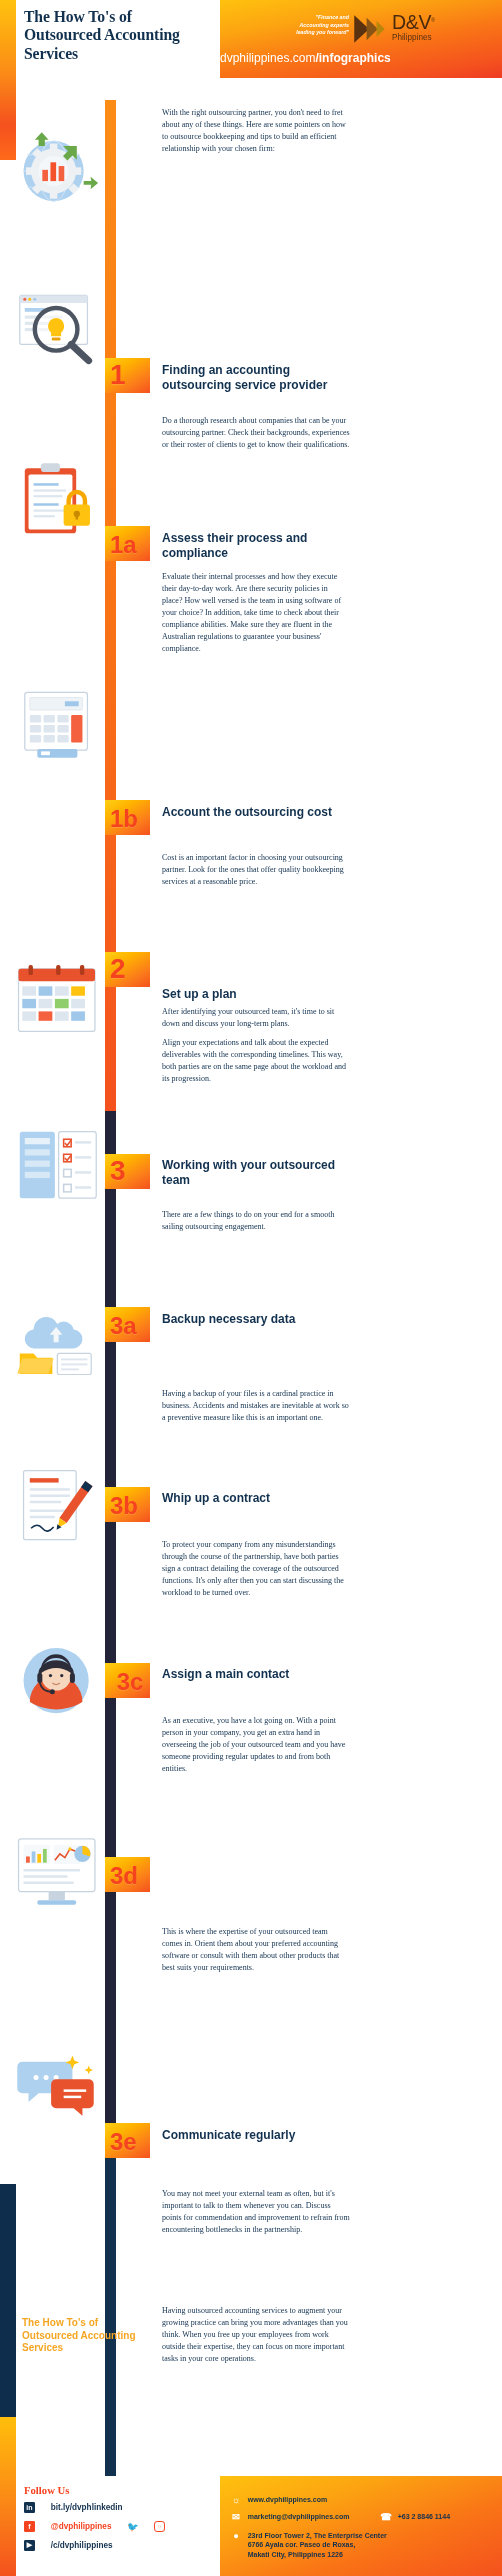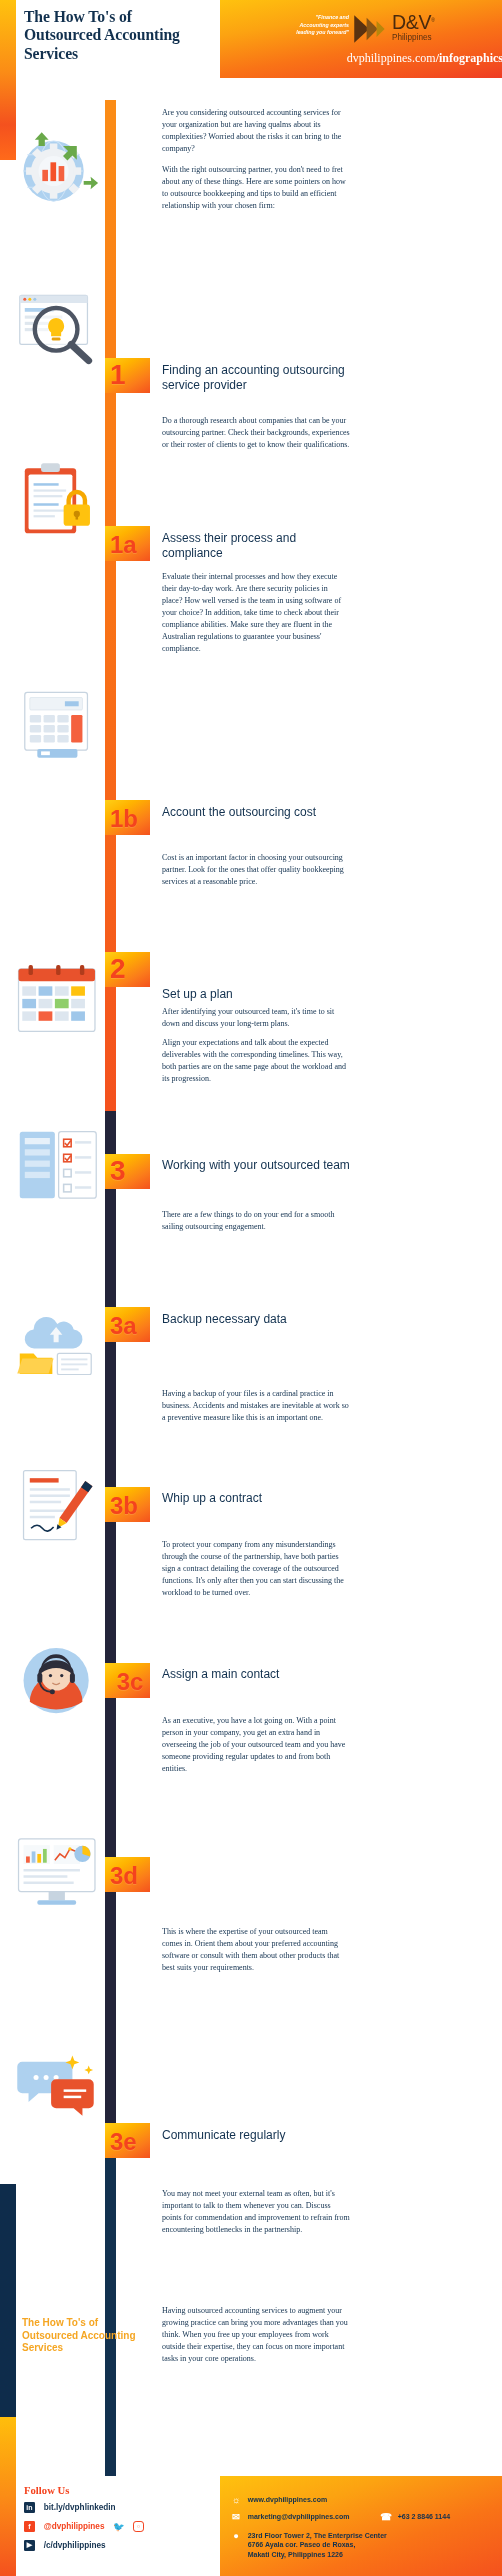--- a/index.html
+++ b/index.html
@@ -91,22 +91,22 @@
     font-family: "Liberation Sans", sans-serif;
     color: #5a3210;
   }
   .logo-dv { font-size: 19.5px; font-weight: 400; letter-spacing: -0.3px; line-height: 1; color: #4a2a0d;}
   .logo-ph { font-size: 8.2px; font-weight: 400; line-height: 1.2; margin-top: 1.3px; color:#5a3210;}
   .logo-reg { font-size: 5px; vertical-align: super; }
   .header-url {
     position: absolute;
     left: 220px; top: 51px;
     width: 283px;
-    text-align: right;
-    font-family: Liberation Serif, serif;
+    text-align: left;
+    font-family: Liberation Sans, sans-serif;
     font-size: 12px;
     color: #ffffff;
   }
   .header-url b { font-weight: bold; }
 
   
   .rail {
     position: absolute;
     left: 105px;
     width: 11.3px;
@@ -137,21 +137,21 @@
     overflow: hidden;
     text-shadow: 0 0.6px 0 rgba(255,255,255,0.12);
   }
   .step-badge.sub { font-size: 24px; line-height: 38px; }
 
   .step-title {
     position: absolute;
     left: 162px;
     width: 188px;
     font-family: "Liberation Sans", sans-serif;
-    font-weight: normal;
+    font-weight: bold;
     font-size: 12px;
     line-height: 1.22;
     color: #12314f;
   }
   .step-body {
     position: absolute;
     left: 162px;
     width: 188px;
     font-family: "Liberation Serif", "DejaVu Serif", serif;
     font-size: 8px;
@@ -209,21 +209,21 @@
     font-family: "Liberation Serif", "DejaVu Serif", serif;
     font-weight: bold;
     font-size: 10.7px;
     color: #f4431e;
   }
   .social-row {
     position: absolute;
     left: 24px;
     display: flex;
     align-items: center;
-    gap: 9px;
+    gap: 16px;
     font-family: "Liberation Sans", sans-serif;
     font-weight: bold;
     font-size: 8.2px;
     color: #12314f;
   }
   .social-row.r1 { top: 26px; }
   .social-row.r2 { top: 45px; color: #f4431e; }
   .social-row.r3 { top: 64px; }
   .sq-icon {
     width: 10.7px; height: 10.7px;
@@ -291,21 +291,20 @@
 
     <div class="header-url"><span>dvphilippines.com</span><b>/infographics</b></div>
   </div>
 
   <div class="rail rail-orange" style="top:100px; height:1011px;"></div>
   <div class="rail rail-dark" style="top:1111px; height:647px;"></div>
   <div class="rail rail-dark" style="top:1758px; height:389px;"></div>
   <div class="rail rail-navy" style="top:2147px; height:333px;"></div>
 
   <div class="intro">
-    <p>Are you considering outsourced accounting services for your organization but are having qualms about its complexities? Worried about the risks it can bring to the company?</p>
     <p>With the right outsourcing partner, you don't need to fret about any of these things. Here are some pointers on how to outsource bookkeeping  and tips to build an efficient relationship with your chosen firm:</p>
   </div>
 
   <div class="illus" style="top:122px;">
     <svg width="94" height="85" viewBox="0 0 150 135">
       <circle cx="68" cy="78" r="48" fill="#aed1ef"></circle>
       <ellipse cx="68" cy="78" rx="24" ry="48" fill="none" stroke="#cde3f7" stroke-width="1.6"></ellipse>
       <line x1="20" y1="78" x2="116" y2="78" stroke="#cde3f7" stroke-width="1.6"></line>
       <path d="M26 52 H110" stroke="#cde3f7" stroke-width="1.6" fill="none"></path>
       <path d="M26 104 H110" stroke="#cde3f7" stroke-width="1.6" fill="none"></path>

